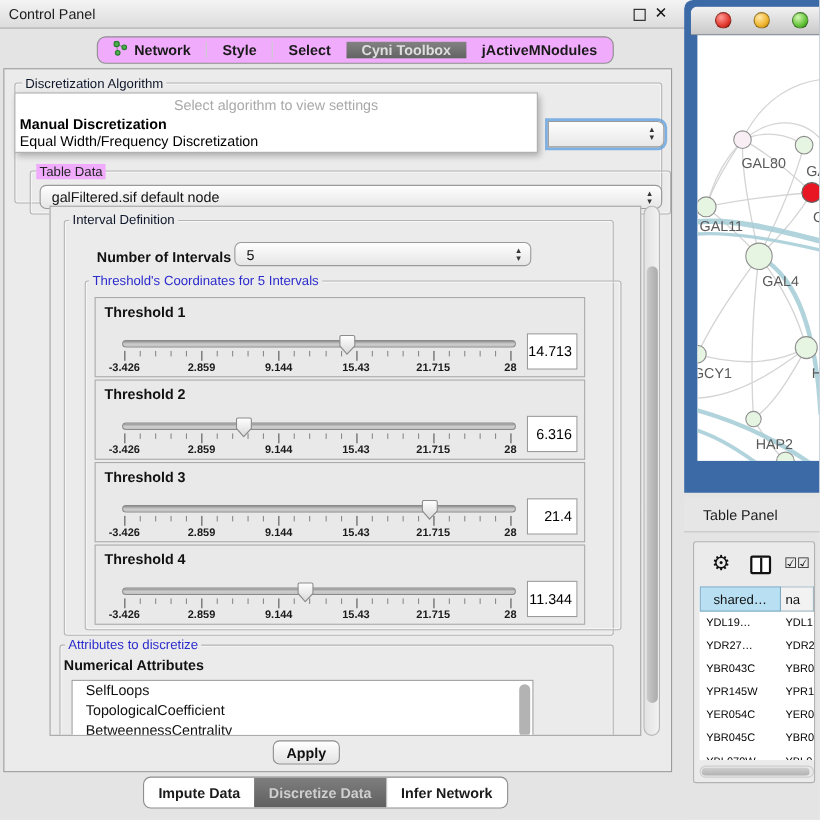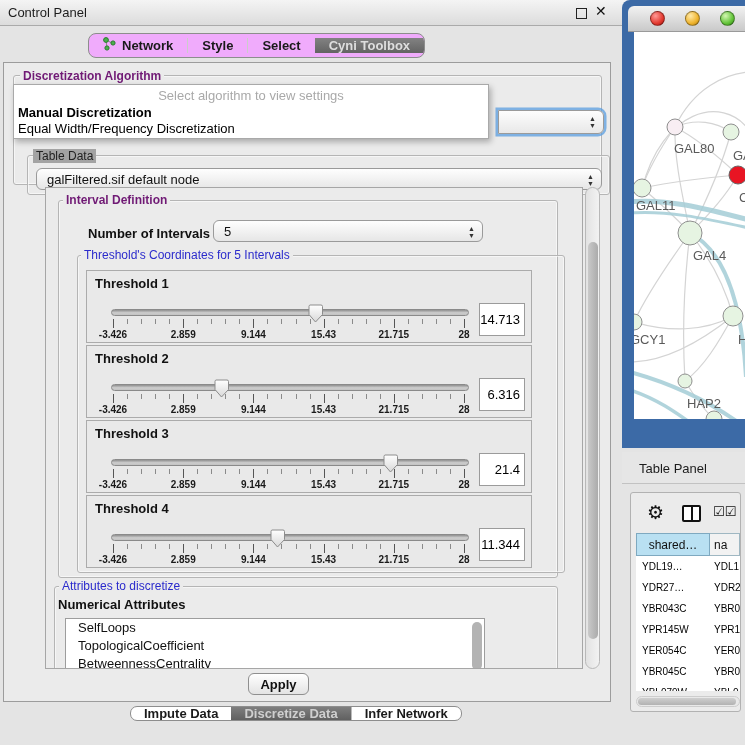--- a/index.html
+++ b/index.html
@@ -32,21 +32,21 @@
   .tab.selected { background:linear-gradient(#828282,#636363); color:#dedede; border-left:none; }
   .tab .net-icon { margin-right:6px; display:inline-block; }
 
   
   #main-panel {
     left:3px; top:62px; width:608px; height:640px;
     background:#ebebeb; border:1px solid #9c9c9c;
   }
   .groupbox { position:absolute; border:1px solid #b5b5b5; border-radius:3px; box-shadow:inset 0 0 0 1px rgba(255,255,255,.55); }
   .grouplabel { position:absolute; background:#ebebeb; padding:0 3px; font-size:12px; }
-  .green { color:#701a75;font-weight:bold; }
+  .green { color:#0f172a; }
   .blue { color:#2b2bcc; }
 
   
   #grp-alg { left:9px; top:12px; width:589px; height:110px; }
   #lbl-alg { left:16px; top:6px; }
   
   #alg-combo-frag {
     left:484px; top:34px; width:106px; height:24px;
     background:linear-gradient(#fdfdfd,#e8e8e8);
     border:1px solid #9a9a9a; border-radius:0 6px 6px 0;
@@ -59,21 +59,21 @@
     left:9px; top:21px; width:476px; height:55px; background:#fff;
     border:1px solid #a9a9a9; box-shadow:2px 3px 6px rgba(0,0,0,.28); z-index:30;
   }
   #popup-prompt { top:3px; left:0; width:100%; text-align:center; font-size:13px; color:#a9a9a9; }
   .popup-item { left:4px; font-size:13px; color:#000; white-space:nowrap; }
   #popup-item-0 { top:20px; font-weight:bold; }
   #popup-item-1 { top:36px; }
 
   
   #grp-tdata { left:13px; top:79px; width:583px; height:40px; }
-  #lbl-tdata { left:5px; top:-7px; background:#a3a3a3; }
+  #lbl-tdata { left:5px; top:-7px; background:#f0abfc; }
   .combobox {
     position:absolute; background:linear-gradient(#fefefe,#e6e6e6);
     border:1px solid #9a9a9a; border-radius:6px; font-size:13px; color:#111;
     display:flex; align-items:center; padding:0 10px;
   }
   #tdata-combo { left:8px; top:12px; width:566px; height:22px; }
 
   
   #scrollpane {
     left:41px; top:124px; width:538px; height:482px;
@@ -119,21 +119,21 @@
   .attr-item { font-size:13px; color:#111; padding:1px 0 1px 12px; line-height:16px; white-space:nowrap; }
   #attr-scroll { position:absolute; right:2px; top:3px; width:10px; height:48px; background:#b3b3b3; border-radius:5px; }
 
   
   #apply-btn {
     left:244px; top:610px; width:61px; height:22px;
     background:linear-gradient(#ffffff,#e3e3e3); border:1px solid #8f8f8f; border-radius:6px;
     font-size:13px; font-weight:bold; color:#111; display:flex; align-items:center; justify-content:center;
   }
   #bottom-tabstrip {
-    left:130px; top:706px; height:15px; display:flex;
+    left:130px; top:706px; height:29px; display:flex;
     background:#fff; border:1px solid #8d8d8d; border-radius:7px; overflow:hidden;
   }
   .btab { display:flex; align-items:center; padding:0 13px; font-size:13px; font-weight:bold; color:#1a1a1a; }
   .btab.sep { border-left:1px solid #bbb; }
   .btab.selected { background:linear-gradient(#7e7e7e,#606060); color:#cfcfcf; }
 
   
   #net-window { left:622px; top:0; width:123px; height:448px; background:#3c6aa6; border-radius:8px 0 0 0; }
   #net-titlebar {
     left:6px; top:6px; width:117px; height:26px;
@@ -193,20 +193,23 @@
       <span>Network</span>
     </div>
     <div class="tab sep">
       <span>Style</span>
     </div>
     <div class="tab sep">
       <span>Select</span>
     </div>
     <div class="tab selected">
       <span>Cyni Toolbox</span>
+    </div>
+    <div class="tab">
+      <span>jActiveMNodules</span>
     </div>
   </div>
 
   <div id="main-panel" class="abs">
 
     <div id="grp-alg" class="groupbox">
       <span id="lbl-alg" class="grouplabel green abs" style="top:-7px; left:6px;">Discretization Algorithm</span>
 
       <div id="alg-combo-frag" class="abs">
         <div class="spinner">▲<br>▼</div>

